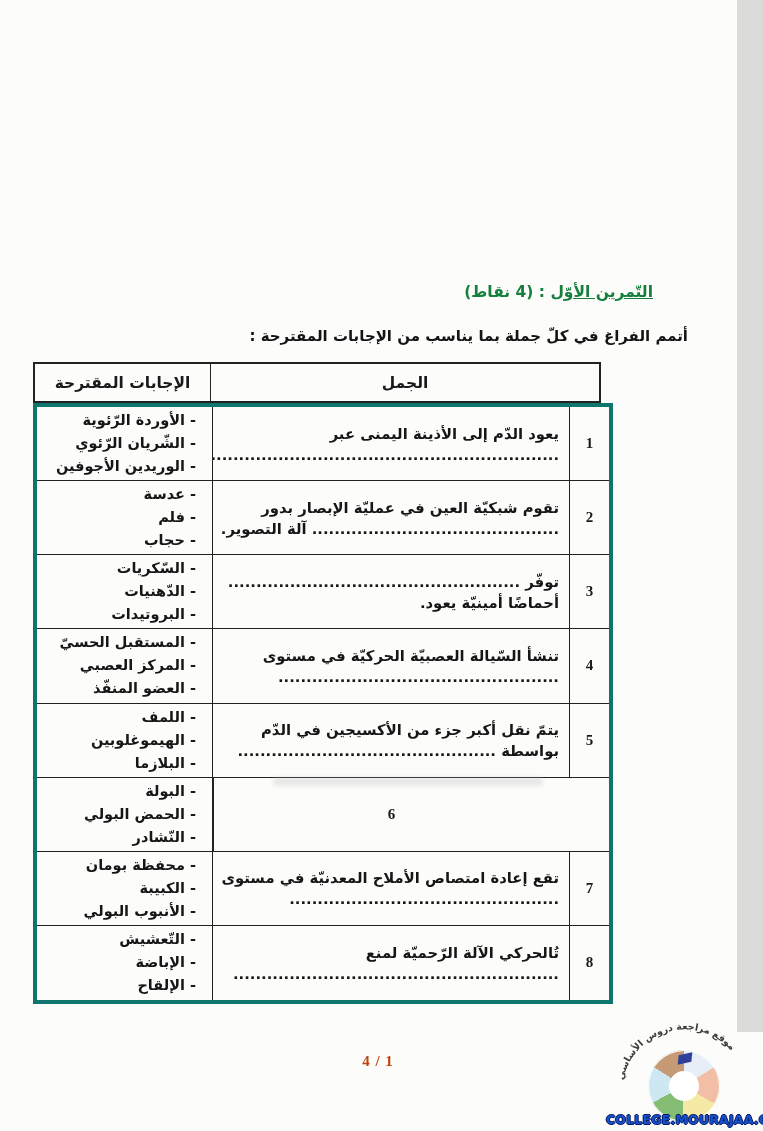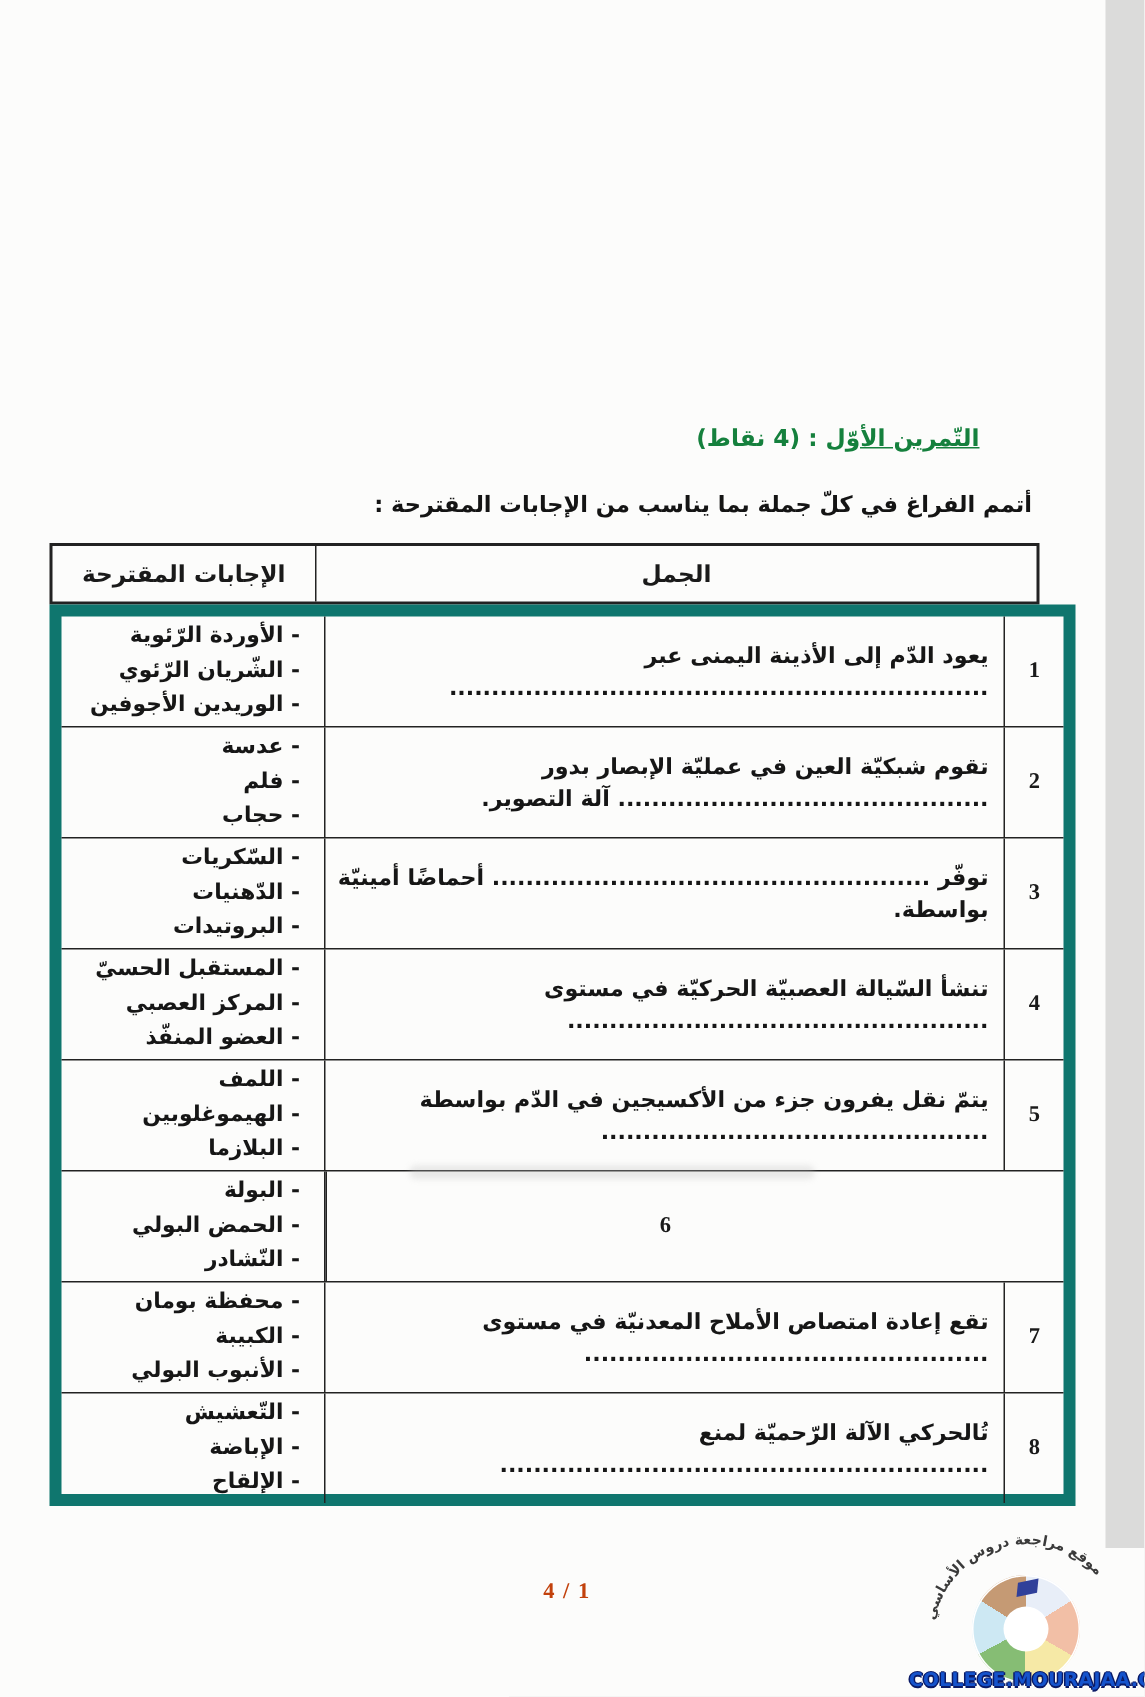--- a/index.html
+++ b/index.html
@@ -21,32 +21,32 @@
     direction:rtl; font-size:15.5px; font-weight:bold; color:#15803d;
   }
   .exercise-line .ex-name { text-decoration:underline; }
   .instruction {
     position:absolute; top:327px; right:75px;
     direction:rtl; font-size:15px; font-weight:bold; color:#141414;
   }
   
   .qtable { position:absolute; left:33px; top:362px; }
   .thead {
-    position:absolute; left:0; top:0; width:660px; height:41px;
+    position:absolute; left:0; top:0; width:568px; height:41px;
     border:2px solid #222; display:grid; grid-template-columns:176px 1fr;
     background:transparent;
   }
   .thead .hcell {
     display:flex; align-items:center; justify-content:center;
     direction:rtl; font-size:15.5px; font-weight:bold;
   }
   .thead .h-answers { border-right:1.7px solid #222; }
   .tbody {
-    position:absolute; left:0; top:41px; width:684px; height:601px;
-    border:8px solid #0f766e; display:grid; grid-template-rows:repeat(8,1fr);
+    position:absolute; left:0; top:41px; width:580px; height:601px;
+    border:4px solid #0f766e; display:grid; grid-template-rows:repeat(8,1fr);
   }
   .trow {
     display:grid; grid-template-columns:176px 1fr 40px;
     border-bottom:1.6px solid #222;
   }
   .trow:last-child { border-bottom:none; }
   .cell-ans {
     border-right:1.6px solid #222;
     display:flex; flex-direction:column; justify-content:center;
     direction:rtl; padding:2px 16px 2px 4px;
@@ -144,41 +144,41 @@
       <div class="cell-sent">تقوم شبكيّة العين في عمليّة الإبصار بدور ............................................ آلة التصوير.</div>
       <div class="cell-num">2</div>
     </div>
 
     <div class="trow">
       <div class="cell-ans">
             <div class="opt">- السّكريات</div>
             <div class="opt">- الدّهنيات</div>
             <div class="opt">- البروتيدات</div>
           </div>
-      <div class="cell-sent">توفّر .................................................... أحماضًا أمينيّة بواسطة.</div>
+      <div class="cell-sent">توفّر .................................................... أحماضًا أمينيّة يعود.</div>
       <div class="cell-num">3</div>
     </div>
 
     <div class="trow">
       <div class="cell-ans">
             <div class="opt">- المستقبل الحسيّ</div>
             <div class="opt">- المركز العصبي</div>
             <div class="opt">- العضو المنفّذ</div>
           </div>
       <div class="cell-sent">تنشأ السّيالة العصبيّة الحركيّة في مستوى ..................................................</div>
       <div class="cell-num">4</div>
     </div>
 
     <div class="trow">
       <div class="cell-ans">
             <div class="opt">- اللمف</div>
             <div class="opt">- الهيموغلوبين</div>
             <div class="opt">- البلازما</div>
           </div>
-      <div class="cell-sent">يتمّ نقل يفرون جزء من الأكسيجين في الدّم بواسطة ..............................................</div>
+      <div class="cell-sent">يتمّ نقل أكبر جزء من الأكسيجين في الدّم بواسطة ..............................................</div>
       <div class="cell-num">5</div>
     </div>
 
     <div class="trow">
       <div class="cell-ans">
             <div class="opt">- البولة</div>
             <div class="opt">- الحمض البولي</div>
             <div class="opt">- النّشادر</div>
           </div>
       <div class="cell-num">6</div>

